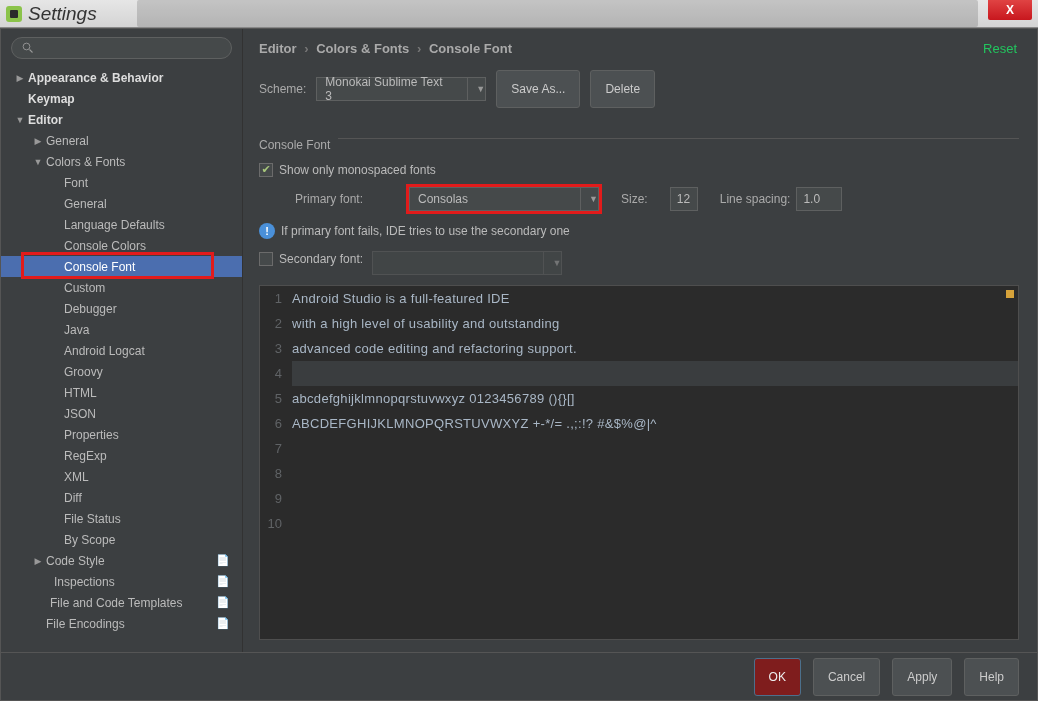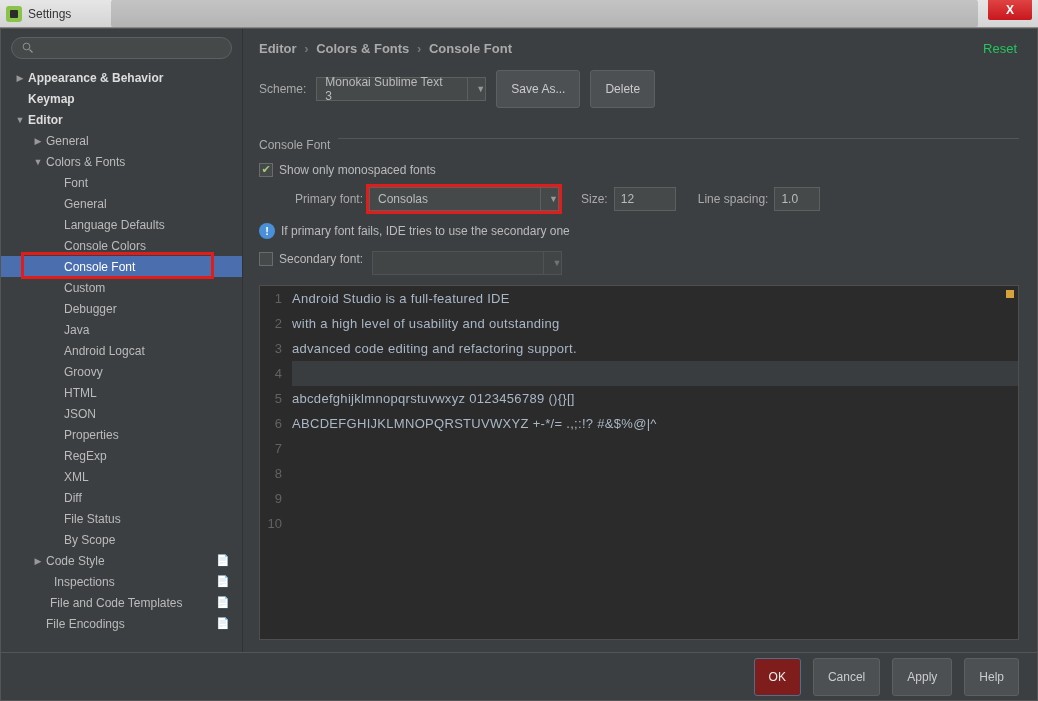--- a/index.html
+++ b/index.html
@@ -2,21 +2,21 @@
 <html><head>
 <meta charset="utf-8">
 <style>
   * { box-sizing: border-box; margin: 0; padding: 0; font-family: "Segoe UI", Arial, sans-serif; }
   body { width: 1038px; height: 701px; background: #3c3f41; color: #bbbbbb; font-size: 12px; overflow: hidden; position: relative; }
 
   
   .titlebar { height: 28px; background: linear-gradient(#e6e6e6,#d4d4d4); display:flex; align-items:center; padding:0 6px; border-bottom:1px solid #888; }
   .titlebar .logo { width:16px; height:16px; border-radius:3px; background:#8bc34a; margin-right:6px; position:relative; }
   .titlebar .logo::after { content:""; position:absolute; left:4px; top:4px; width:8px;height:8px; background:#2b2b2b; border-radius:1px;}
-  .titlebar-title { color:#333; font-size:12px; }
+  .titlebar-title { color:#333; font-size:19px;font-style:italic; }
   .titlebar-spacer { flex:1; background:rgba(0,0,0,0.15); height:100%; margin:0 10px 0 40px; border-radius:2px;}
   .closebtn { width:44px; height:20px; background:linear-gradient(#e04343,#c8171e); border-radius:0 0 2px 2px; display:flex; align-items:center; justify-content:center; color:white; font-weight:bold; font-size:12px; margin-top:-8px;}
 
   .frame { border:1px solid #555; width:100%; height:calc(701px - 28px); display:flex; flex-direction:column; }
 
   .main { flex:1; display:flex; overflow:hidden; }
   .sidebar { width:242px; background:#3c3f41; border-right:1px solid #323232; display:flex; flex-direction:column; padding-top:8px; }
   .search-wrap { padding:0 10px 8px 10px; }
   .search { width:100%; height:22px; background:#45494a; border:1px solid #5e6060; border-radius:11px; display:flex; align-items:center; padding:0 10px; }
   .search svg { width:12px; height:12px; }
@@ -55,21 +55,21 @@
   .code { margin-left:32px; font-family:Consolas,monospace; font-size:13px; color:#a9b7c6; line-height:25px; letter-spacing:0.3px;}
   .code-line { height:25px; white-space:pre;}
   .code-line.sel { background:#3a3d3f; }
   .marker { position:absolute; right:4px; top:4px; width:8px; height:8px; background:#d6a23a; }
 
   .bottombar { height:48px; border-top:1px solid #555; display:flex; align-items:center; justify-content:flex-end; gap:12px; padding:0 18px; background:#3c3f41;}
   .bottombar .btn.primary { background:#7f1d1d; border-color:#4c708c; color:#eee; }
 
   .subrow { margin-top:10px; display:flex; align-items:center; gap:22px; }
   .sub-indent { margin-left:36px; }
-  .primary-box { outline:3px solid #e21b1b; }
+  .primary-box { outline:3px solid #e21b1b;margin-left:40px; }
 
   ::-webkit-scrollbar{width:10px;background:#3c3f41;}
   ::-webkit-scrollbar-thumb{background:#5a5d5f;border-radius:4px;}
 </style>
 </head>
 <body>
 
 <div class="titlebar">
   <div class="logo"></div>
   <span class="titlebar-title">Settings</span>
@@ -244,21 +244,21 @@
         <div style="display:flex;align-items:center;gap:6px;">
           <span class="label">Primary font:</span>
           <div class="combo primary-box" style="width:190px">
             <span>Consolas</span>
             <span style="flex:1"></span>
               <span class="dd">▼</span>
           </div>
         </div>
         <div style="display:flex;align-items:center;gap:6px;">
           <span class="label">Size:</span>
-          <input type="text" style="width: 62px;" value="12">
+          <input type="text" style="width: 28px; margin-left: 16px;" value="12">
         </div>
         <div style="display:flex;align-items:center;gap:6px;">
           <span class="label">Line spacing:</span>
           <input type="text" style="width: 46px;" value="1.0">
         </div>
       </div>
 
       <div style="display:flex;align-items:center;margin-top:12px;">
         <span class="info-icon">!</span>
         <span>If primary font fails, IDE tries to use the secondary one</span>

